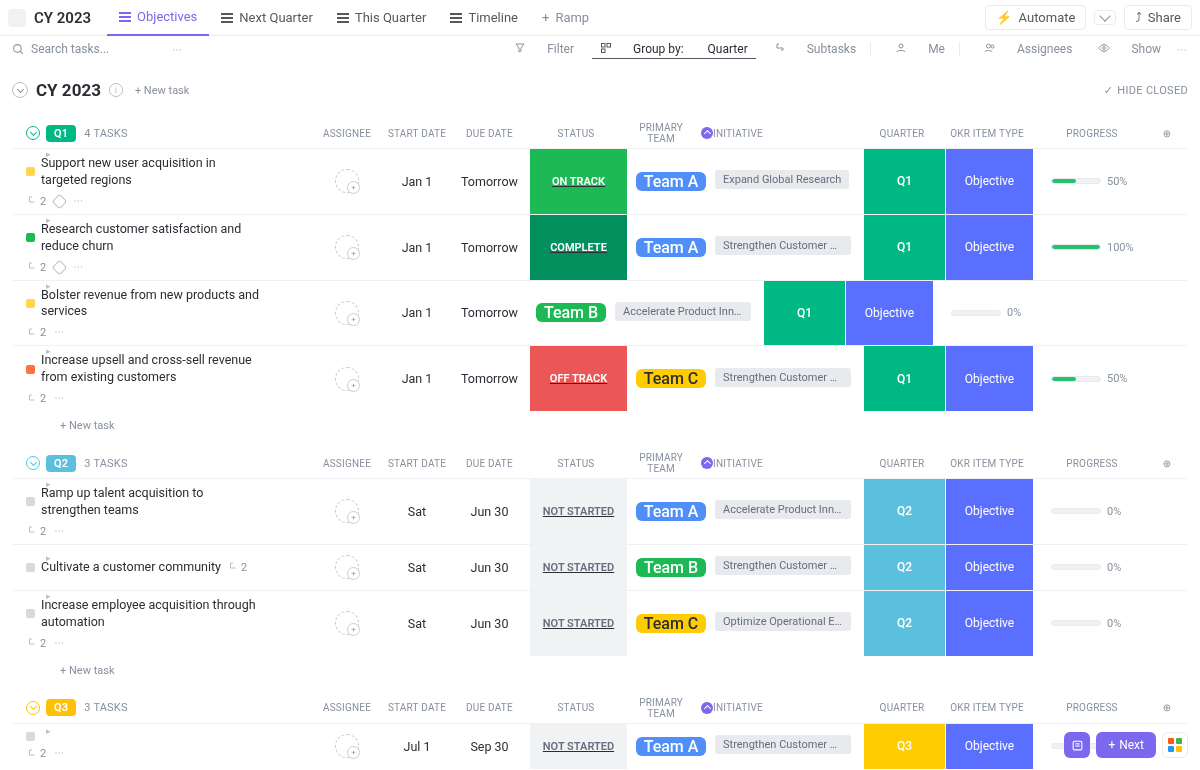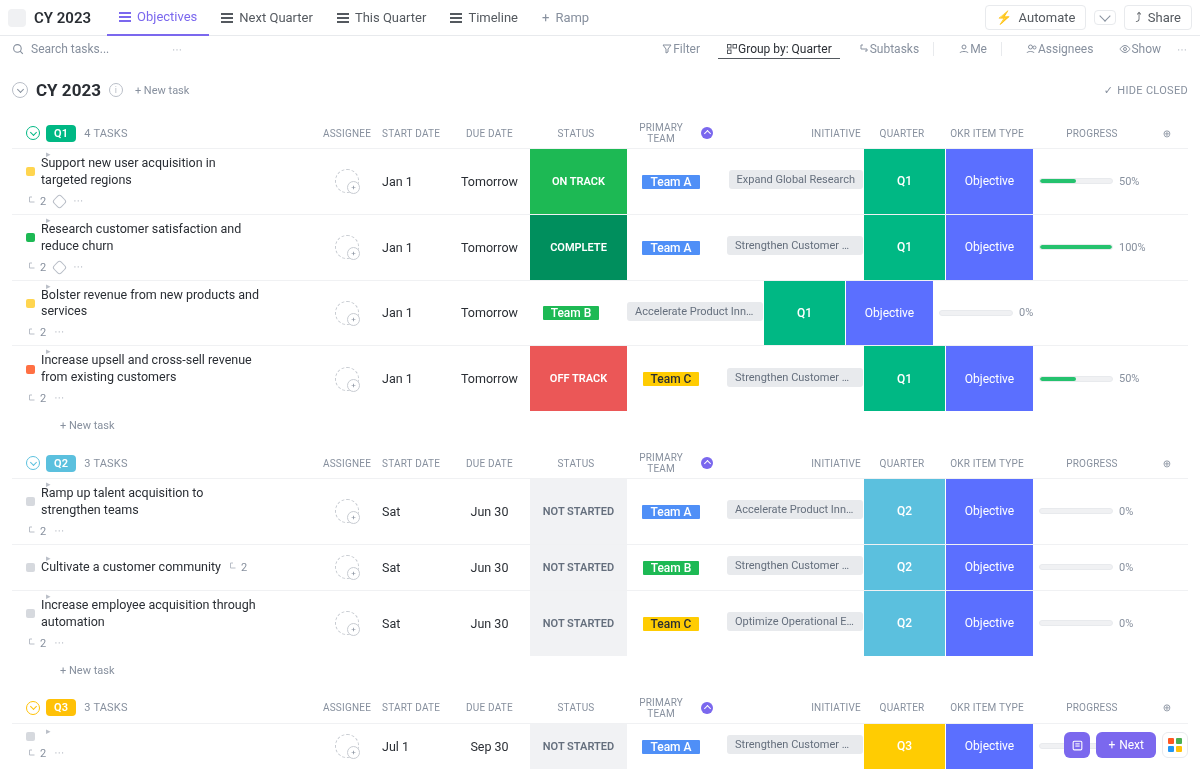--- a/index.html
+++ b/index.html
@@ -16,21 +16,21 @@
 .tab .bars::before { top: 0; box-shadow: 0 4px 0 currentColor; }
 .tab .bars::after { top: 8px; }
 .tab-plus { color: #87909e; }
 .spacer { flex: 1; }
 .btn { display: flex; align-items: center; gap: 6px; padding: 4px 10px; border: 1px solid #e8eaed; border-radius: 4px; color: #54595f; cursor: pointer; font-size: 13px; margin-left: 8px; }
 .chev { display: inline-block; width: 8px; height: 8px; border-right: 1.5px solid #87909e; border-bottom: 1.5px solid #87909e; transform: rotate(45deg); margin-top: -3px; }
 
 
 .toolbar { height: 26px; display: flex; align-items: center; padding: 0 12px; font-size: 12px; color: #87909e; }
 .search { display: flex; align-items: center; gap: 6px; flex: 0 0 160px; }
-.minib { display: flex; align-items: center; gap: 0; padding: 2px 8px; cursor: pointer; margin-left: 10px; }
+.minib { display: flex; gap: 21px; padding: 2px 8px; cursor: pointer; margin-left: 10px; }
 .minib.active { border-bottom: 1px solid #54595f; color: #2a2e34; }
 .divider { width: 1px; height: 14px; background: #e8eaed; margin: 0 6px; }
 
 
 .content { height: calc(770px - 62px); overflow-y: auto; padding: 0 12px 80px; }
 .board-head { display: flex; align-items: center; padding: 18px 0 10px; }
 .caret-c { width: 16px; height: 16px; border: 1.5px solid #b9bec7; border-radius: 50%; display: flex; align-items: center; justify-content: center; margin-right: 8px; }
 .caret-c .chv { width: 5px; height: 5px; border-right: 1.5px solid #87909e; border-bottom: 1.5px solid #87909e; transform: rotate(45deg); margin-top: -2px; }
 .board-title { font-weight: 700; font-size: 17px; margin-right: 8px; }
 .info { width: 14px; height: 14px; border: 1px solid #b9bec7; border-radius: 50%; font-size: 9px; color: #b9bec7; display: flex; align-items: center; justify-content: center; margin-right: 12px; }
@@ -41,25 +41,25 @@
 .grp { margin-top: 6px; }
 .grp-head { display: flex; align-items: center; font-size: 10px; color: #87909e; text-transform: uppercase; letter-spacing: 0.2px; padding: 6px 0 4px; }
 .grp-toggle { width: 14px; height: 14px; border-radius: 50%; display: flex; align-items: center; justify-content: center; margin-right: 6px; }
 .grp-toggle .chv { width: 5px; height: 5px; border-right: 1.5px solid currentColor; border-bottom: 1.5px solid currentColor; transform: rotate(45deg); margin-top: -2px; }
 .grp-chip { padding: 2px 8px; border-radius: 4px; color: #fff; font-weight: 600; font-size: 11px; margin-right: 8px; }
 .grp-count { color: #87909e; font-size: 11px; text-transform: none; }
 
 
 .col-name { flex: 0 0 300px; display: flex; align-items: center; }
 .col-ass { flex: 0 0 70px; text-align: center; }
-.col-sd { flex: 0 0 70px; text-align: left; }
+.col-sd { flex: 0 0 70px; text-align: center; }
 .col-dd { flex: 0 0 75px; text-align: center; }
 .col-st { flex: 0 0 98px; text-align: center; }
 .col-pt { flex: 0 0 88px; text-align: center; }
-.col-ini { flex: 0 0 148px; text-align: right; }
+.col-ini { flex: 0 0 148px; text-align: left; }
 .col-q { flex: 0 0 82px; text-align: center; }
 .col-ot { flex: 0 0 88px; text-align: center; }
 .col-pr { flex: 0 0 122px; text-align: center; }
 .col-add { flex: 0 0 28px; text-align: center; }
 
 .grp-head .col-name { padding-left: 14px; }
 .pt-head { display: inline-flex; align-items: center; gap: 4px; }
 .sort-dot { width: 12px; height: 12px; background: #7b68ee; border-radius: 50%; display: inline-flex; align-items: center; justify-content: center; }
 .sort-dot::after { content: ""; width: 4px; height: 4px; border-left: 1.5px solid #fff; border-top: 1.5px solid #fff; transform: rotate(45deg); margin-top: 1px; }
 
@@ -71,32 +71,32 @@
 .name-wrap { position: relative; padding-left: 14px; }
 .sq { width: 9px; height: 9px; border-radius: 2px; display: inline-block; flex-shrink: 0; }
 .title-text { line-height: 1.35; }
 .meta { display: inline-flex; align-items: center; gap: 2px; color: #87909e; font-size: 11px; }
 .meta svg { width: 12px; height: 12px; }
 .link-ic { width: 11px; height: 11px; border: 1.5px solid #b9bec7; border-radius: 3px; transform: rotate(-45deg); position: relative; }
 .more { color: #b9bec7; letter-spacing: 1px; font-size: 10px; }
 .avatar { width: 24px; height: 24px; border: 1px dashed #c7cbd1; border-radius: 50%; margin: 0 auto; position: relative; }
 .avatar::after { content: "+"; position: absolute; right: -2px; bottom: -2px; width: 11px; height: 11px; background: #fff; border: 1px solid #c7cbd1; border-radius: 50%; font-size: 8px; color: #87909e; display: flex; align-items: center; justify-content: center; }
 .status { height: 100%; min-height: 45px; display: flex; align-items: center; justify-content: center; color: #fff; font-weight: 600; font-size: 11px; }
-.team-chip { display: inline-block; padding: 0 8px; border-radius: 1px; color: #fff; font-size: 12px; font-weight: 500; }
+.team-chip { display: inline-block; padding: 0 8px; border-radius: 6px; color: #fff; font-size: 16px; font-weight: 500; }
 .ini-chip { display: inline-block; padding: 3px 8px; border-radius: 3px; background: #e8eaed; color: #656f7d; font-size: 11px; max-width: 136px; white-space: nowrap; overflow: hidden; text-overflow: ellipsis; }
 .qcell { height: 100%; min-height: 45px; display: flex; align-items: center; justify-content: center; color: #fff; font-weight: 500; font-size: 12px; }
 .otcell { height: 100%; min-height: 45px; display: flex; align-items: center; justify-content: center; color: #fff; font-size: 12px; }
-.prog { display: flex; align-items: center; gap: 6px; padding: 0 6px; }
+.prog { display: flex; align-items: center; gap: 6px; padding: 0 18px; }
 .bar { flex: 1; height: 6px; background: #f0f1f3; border-radius: 3px; overflow: hidden; border: 1px solid #e8eaed; }
 .fill { height: 100%; border-radius: 3px; }
 .pct { font-size: 11px; color: #87909e; width: 30px; text-align: left; }
 .new-row { padding: 8px 0 8px 48px; font-size: 11px; color: #87909e; cursor: pointer; }
 
 .row .col-st, .row .col-q, .row .col-ot { align-self: stretch; border-left: 1px solid rgba(255,255,255,0.12); }
-.row .col-st { margin-left: 2px; }
+.row .col-st { margin-left: 2px; text-decoration: underline; }
 
 
 .fab { position: fixed; right: 12px; bottom: 12px; display: flex; gap: 6px; align-items: center; }
 .fab-b { width: 26px; height: 26px; border-radius: 6px; background: #f0f1f3; display: flex; align-items: center; justify-content: center; color: #87909e; }
 .fab-p { background: #7b68ee; color: #fff; }
 .fab-task { background: #7b68ee; color: #fff; padding: 0 12px; border-radius: 6px; height: 26px; display: flex; align-items: center; gap: 4px; font-size: 12px; }
 .grid-ic { width: 14px; height: 14px; display: grid; grid-template: 1fr 1fr/1fr 1fr; gap: 2px; }
 .grid-ic span { background: #b9bec7; border-radius: 1px; }
 .grid-ic span:nth-child(1){background:#ff5722}.grid-ic span:nth-child(2){background:#4caf50}.grid-ic span:nth-child(3){background:#2196f3}.grid-ic span:nth-child(4){background:#ffc107}
 

